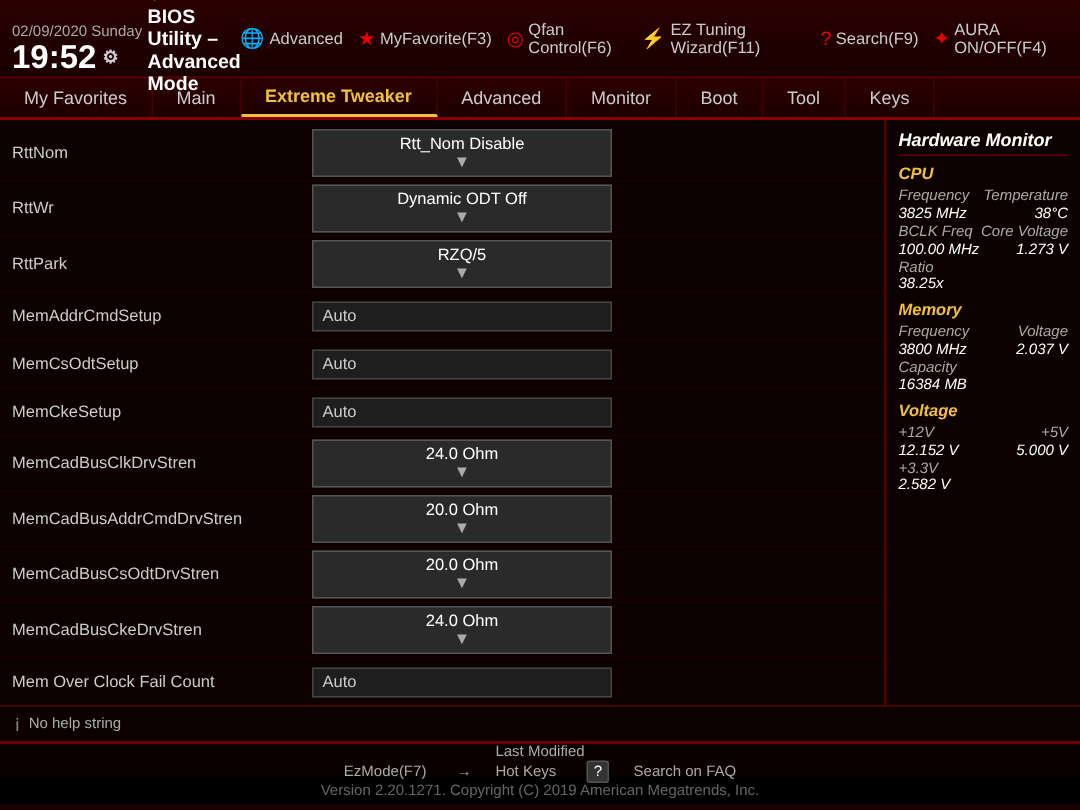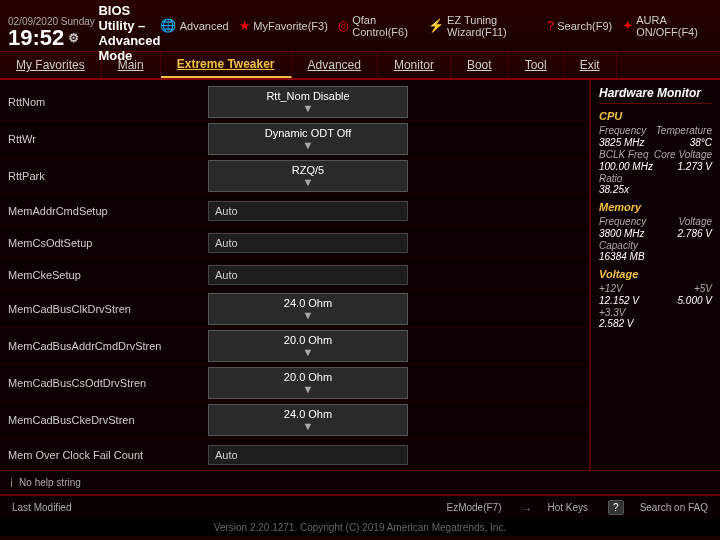--- a/index.html
+++ b/index.html
@@ -78,21 +78,20 @@
     }
     .nav-item {
       padding: 0 16px;
       height: 100%;
       display: flex;
       align-items: center;
       color: #ccc;
       font-size: 12px;
       cursor: pointer;
       border-right: 1px solid #400;
-      text-decoration: underline;
     }
     .nav-item.active {
       color: #f0c040;
       border-bottom: 2px solid #f0c040;
       font-weight: bold;
     }
 
     
     .main-area {
       display: flex;
@@ -201,20 +200,21 @@
     .footer {
       height: 24px;
       background: #0a0000;
       border-top: 2px solid #600;
       display: flex;
       align-items: center;
       justify-content: space-between;
       padding: 0 12px;
       font-size: 10px;
       color: #aaa;
+      flex-direction: column;
     }
     .footer-right {
       display: flex;
       gap: 16px;
       align-items: center;
     }
     .footer-item {
       display: flex;
       align-items: center;
       gap: 20px;
@@ -282,21 +282,21 @@
 </div>
 
 <div class="nav-menu">
   <div class="nav-item">My Favorites</div>
   <div class="nav-item">Main</div>
   <div class="nav-item active">Extreme Tweaker</div>
   <div class="nav-item">Advanced</div>
   <div class="nav-item">Monitor</div>
   <div class="nav-item">Boot</div>
   <div class="nav-item">Tool</div>
-  <div class="nav-item">Exit</div>
+  <div class="nav-item">Keys</div>
 </div>
 
 <div class="main-area">
 
   <div class="settings-panel">
 
     <div class="setting-row">
       <span class="setting-label">RttNom</span>
       <div class="setting-value">
         <div class="select-box">
@@ -419,21 +419,21 @@
     <div class="hw-label">Ratio</div>
     <div class="hw-single">38.25x</div>
 
     <div class="hw-section-title">Memory</div>
     <div class="hw-row">
       <span class="hw-label">Frequency</span>
       <span class="hw-label">Voltage</span>
     </div>
     <div class="hw-row">
       <span class="hw-value">3800 MHz</span>
-      <span class="hw-value">2.786 V</span>
+      <span class="hw-value">2.037 V</span>
     </div>
     <div class="hw-label">Capacity</div>
     <div class="hw-single">16384 MB</div>
 
     <div class="hw-section-title">Voltage</div>
     <div class="hw-row">
       <span class="hw-label">+12V</span>
       <span class="hw-label">+5V</span>
     </div>
     <div class="hw-row">

